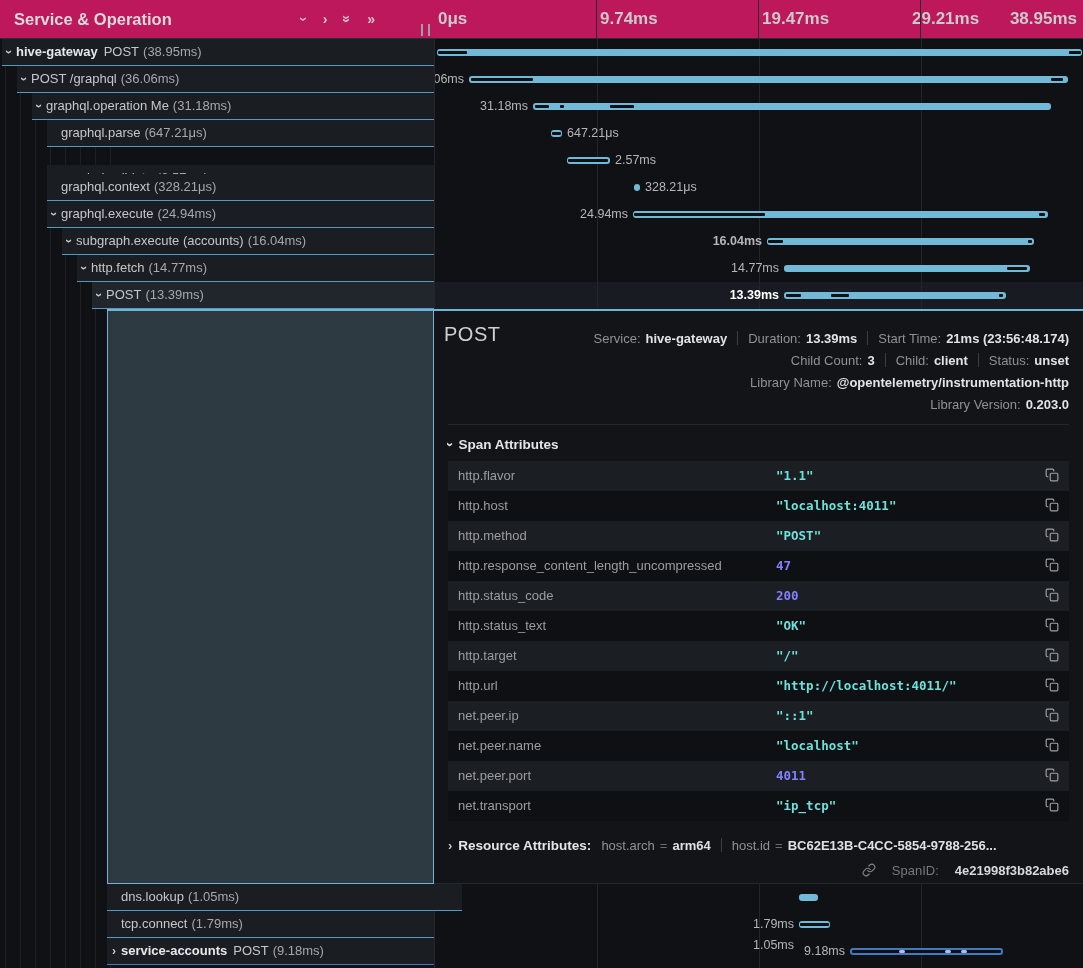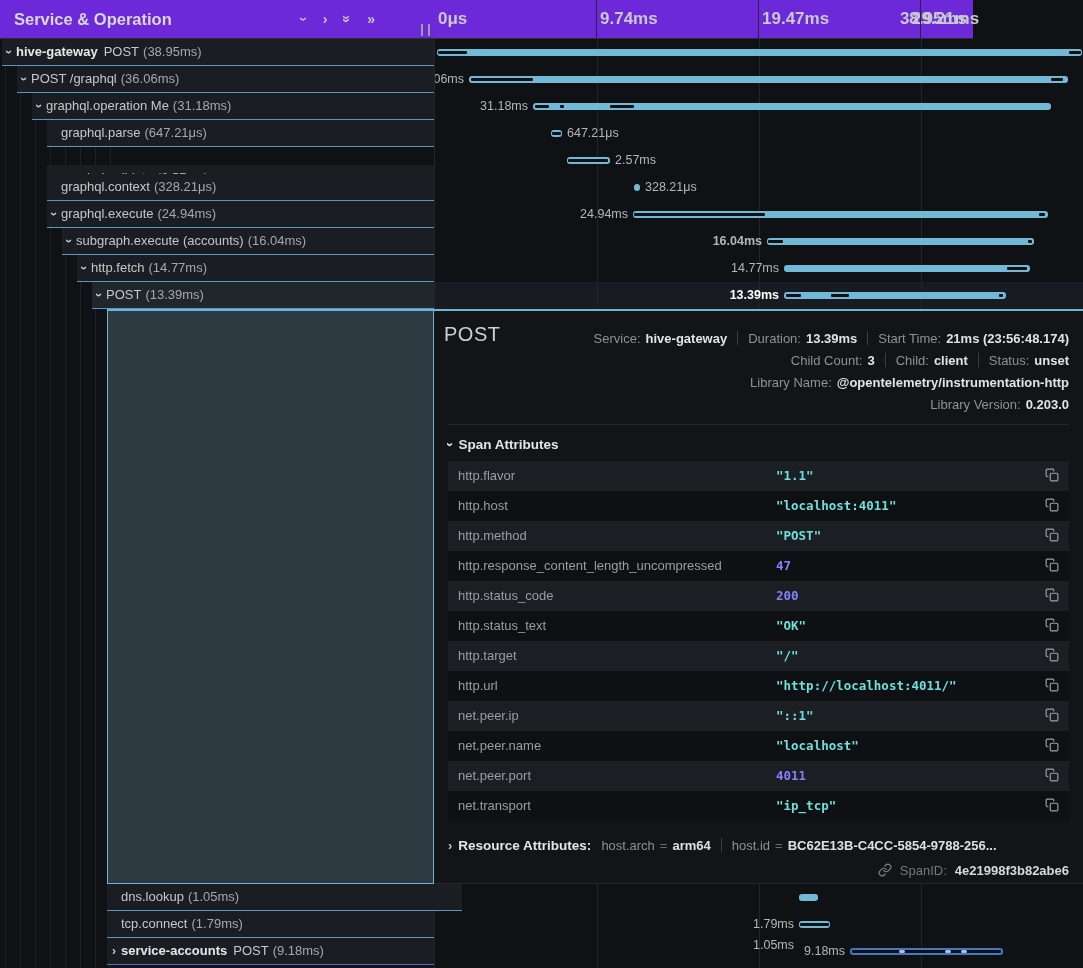--- a/index.html
+++ b/index.html
@@ -1,19 +1,19 @@
 <!DOCTYPE html>
 <html><head>
 <meta charset="utf-8">
 <style>
   html,body{margin:0;padding:0;background:#0b0d10;}
   #app{position:relative;width:1083px;height:968px;overflow:hidden;background:#0f1115;
        font-family:"Liberation Sans",sans-serif;color:#c6c7ca;}
   
-  .header{position:absolute;left:0;top:0;width:973px;height:38px;background:#6d28d9;
+  .header{position:absolute;left:0;top:0;width:1083px;height:38px;background:#be185d;
           border-bottom:1px solid #2b2e34;z-index:10;}
   .header-title{position:absolute;left:14px;top:0;height:38px;line-height:38px;
                 font-size:16.5px;font-weight:700;color:#d8d9da;}
   .hdr-controls{position:absolute;left:302px;top:0;height:38px;display:flex;align-items:center;gap:16px;}
   .hdr-btn{background:none;border:none;cursor:pointer;color:#c6c7c9;font-size:14px;padding:0;line-height:1;}
   .glyph{display:inline-block;font-weight:700;}
   .rot90{transform:rotate(90deg);}
   .resizer{position:absolute;left:421px;top:24px;width:5px;height:12px;
            border-left:2px solid #9da0a5;border-right:2px solid #9da0a5;cursor:col-resize;}
   .tick{position:absolute;top:0;height:38px;line-height:38px;font-size:17px;font-weight:700;color:#c9cacc;}
@@ -64,21 +64,21 @@
   .attr-val{position:absolute;left:328px;font-family:"DejaVu Sans Mono",monospace;font-size:12.5px;font-weight:700;}
   .attr-val.s{color:#6fe0da;}
   .attr-val.n{color:#8680ff;}
   .copy-btn{position:absolute;right:10px;top:7px;background:none;border:none;padding:0;cursor:pointer;color:#9ea0a5;}
   .resource-line{position:absolute;left:14px;top:523px;display:flex;align-items:center;height:22px;
                  font-size:13px;white-space:nowrap;}
   .res-title{font-weight:700;color:#e4e5e7;font-size:13.5px;margin:0 10px 0 6px;}
   .res-key{color:#8f9196;}
   .res-eq{color:#6a6c72;margin:0 5px;}
   .res-val{color:#dfe0e2;font-weight:700;}
-  .spanid-line{position:absolute;right:14px;top:549px;display:flex;align-items:center;gap:8px;height:20px;font-size:13px;}
+  .spanid-line{position:absolute;right:14px;top:549px;display:flex;align-items:center;gap:16px;height:20px;font-size:13px;}
   .spanid-label{color:#76787e;}
   .spanid-value{color:#d8d9db;font-weight:700;}
   svg.icon{display:block;}
 </style>
 </head>
 <body>
 
 <div id="app">
 
   <div id="guides">

